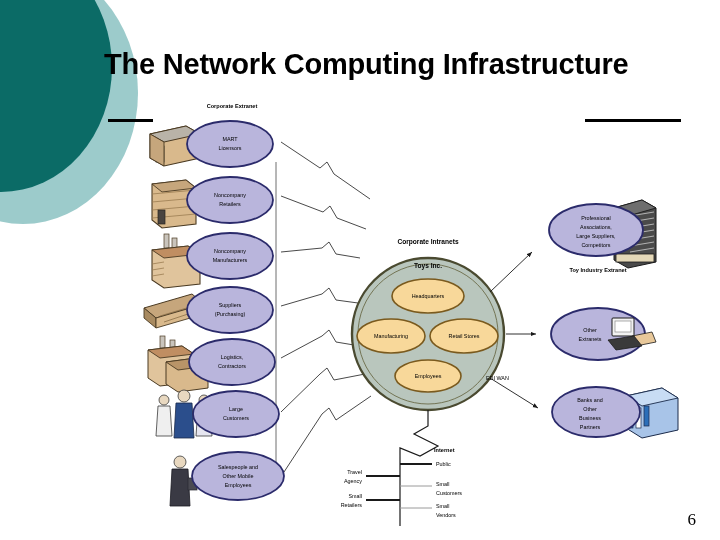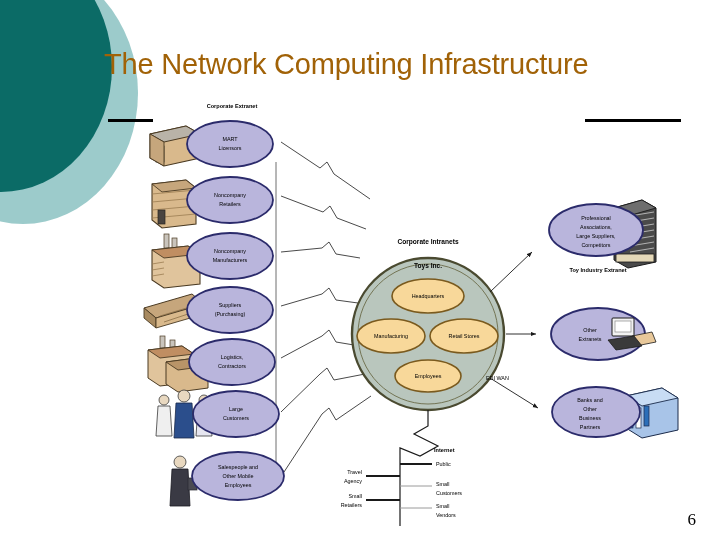--- a/index.html
+++ b/index.html
@@ -36,23 +36,23 @@
     height: 250px;
     background: #0B6B66;
   }
 
   
   #title {
     position: absolute;
     left: 104px;
     top: 48px;
     width: 610px;
-    color: #a16207;
+    color: #000000;
     font-size: 29px;
-    font-weight: normal;
+    font-weight: bold;
     letter-spacing: -0.2px;
     white-space: nowrap;
     font-family: "Liberation Sans", sans-serif;
   }
 
   
   .rule {
     position: absolute;
     height: 3px;
     background: #000000;

